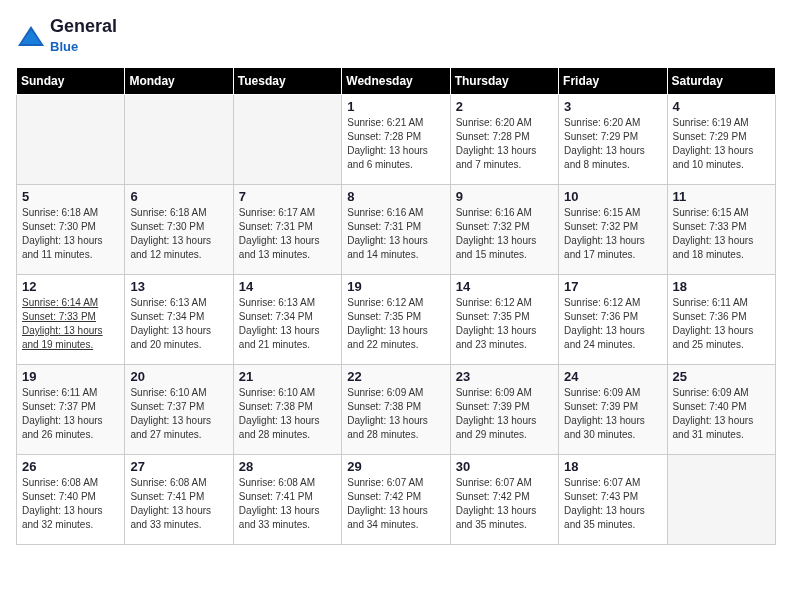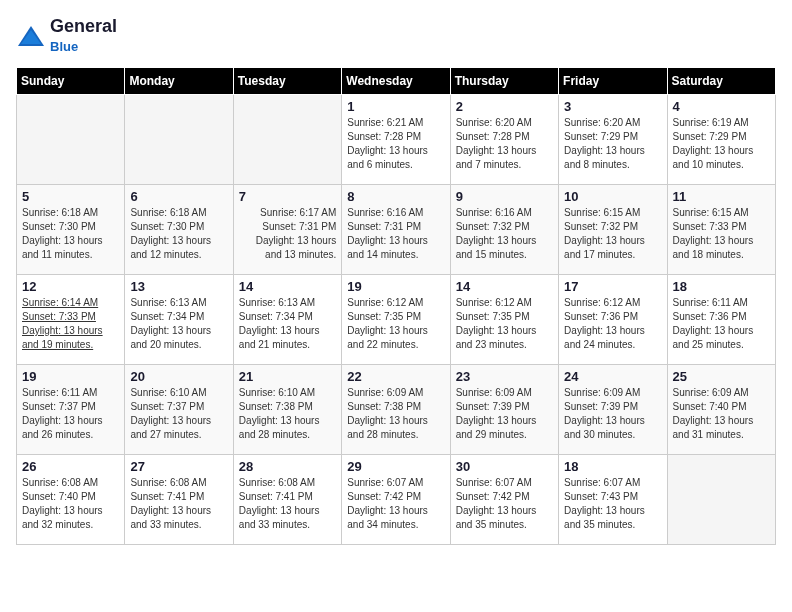--- a/index.html
+++ b/index.html
@@ -147,21 +147,21 @@
 Daylight: 13 hours and 11 minutes.</div>
         </td>
         <td>
           <span class="day-number">6</span>
           <div class="day-info" style="white-space: pre-line;">Sunrise: 6:18 AM
 Sunset: 7:30 PM
 Daylight: 13 hours and 12 minutes.</div>
         </td>
         <td>
           <span class="day-number">7</span>
-          <div class="day-info" style="white-space: pre-line; text-align: right;">Sunrise: 6:17 AM
+          <div class="day-info" style="white-space: pre-line;">Sunrise: 6:17 AM
 Sunset: 7:31 PM
 Daylight: 13 hours and 13 minutes.</div>
         </td>
         <td>
           <span class="day-number">8</span>
           <div class="day-info" style="white-space: pre-line;">Sunrise: 6:16 AM
 Sunset: 7:31 PM
 Daylight: 13 hours and 14 minutes.</div>
         </td>
         <td>

